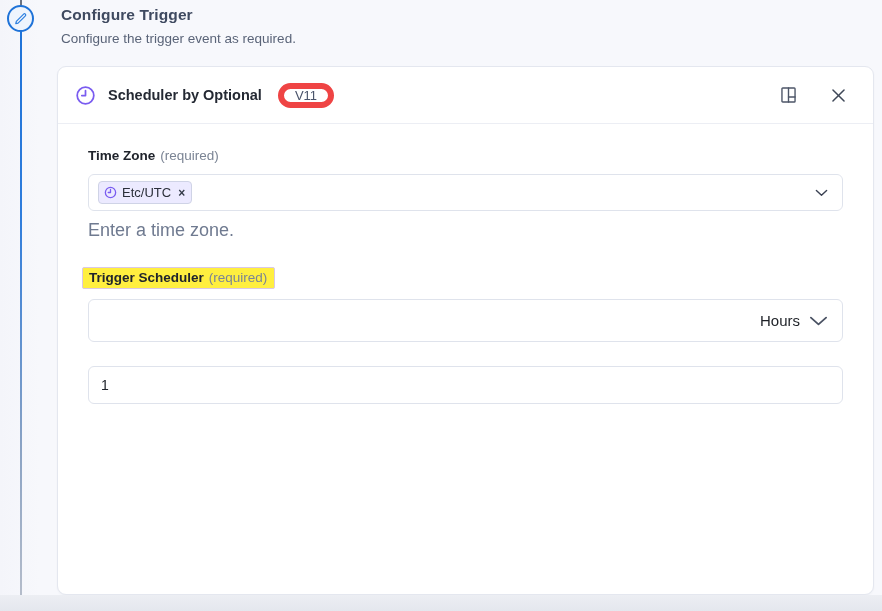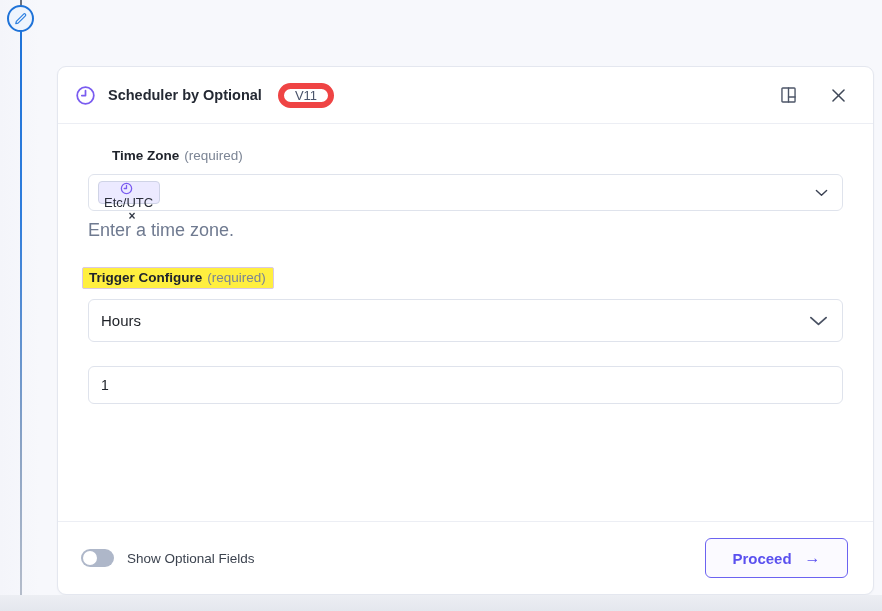--- a/index.html
+++ b/index.html
@@ -156,21 +156,20 @@
   }
 
   .field-block { margin-bottom: 0; }
 
   .field-label {
     font-size: 13.5px;
     color: #20242c;
     font-weight: bold;
     display: inline-block;
     white-space: nowrap;
-    margin-left: 24px;
   }
   .field-label .req {
     font-weight: normal;
     color: #7b8494;
     margin-left: 5px;
   }
   .field-label.highlight {
     background: #ffef3f;
     border: 1px solid #d9c8e6;
     padding: 2px 7px 3px 6px;
@@ -196,20 +195,21 @@
     align-items: center;
     position: relative;
   }
   .control.tags {
     height: 37px;
     padding: 0 38px 0 9px;
   }
   .control.select {
     height: 43px;
     padding: 0 42px 0 12px;
+    justify-content: flex-end;
   }
   .control.text {
     height: 38px;
     padding: 0 12px;
   }
 
   .select-value {
     font-size: 15px;
     color: #1d2026;
   }
@@ -221,21 +221,20 @@
   
   .chip {
     display: inline-flex;
     align-items: center;
     height: 23px;
     padding: 0 6px 0 5px;
     background: #eceaff;
     border: 1px solid #cfd3e6;
     border-radius: 4px;
     box-sizing: border-box;
-    flex-direction: column;
   }
   .chip-icon {
     width: 13px;
     height: 13px;
     margin-right: 5px;
     display: flex;
     align-items: center;
     justify-content: center;
   }
   .chip-text {
@@ -344,20 +343,24 @@
     <div class="rail-node">
       <span>
         <svg width="14" height="14" viewBox="0 0 24 24" fill="none" stroke="#2b7fe0" stroke-width="2" stroke-linecap="round" stroke-linejoin="round">
           <path d="M16.5 3.5a2.1 2.1 0 0 1 3 3L7 19l-4 1 1-4z"></path>
         </svg>
       </span>
     </div>
     <div class="rail-line-bottom"></div>
   </div>
 
+  <div class="header">
+    <h1 class="header-title">Configure Trigger</h1>
+    <p class="header-sub">Configure the trigger event as required.</p>
+  </div>
 
   <div class="card">
 
     <div class="card-head">
       <span class="app-icon">
         <svg width="21" height="21" viewBox="0 0 24 24" fill="none" stroke="#7a5cf0" stroke-width="2" stroke-linecap="round" stroke-linejoin="round">
           <circle cx="12" cy="12" r="9.5"></circle>
           <path d="M12 6.5V12H7.8"></path>
         </svg>
       </span>
@@ -401,48 +404,37 @@
             <svg width="13" height="9" viewBox="0 0 14 9" fill="none" stroke="#3b4253" stroke-width="1.5" stroke-linecap="round" stroke-linejoin="round">
               <path d="M1.5 1.7 L7 7 L12.5 1.7"></path>
             </svg>
           </span>
         </div>
         <div class="field-help">Enter a time zone.</div>
       </div>
 
       <div class="field-block" style="margin-top:26px;">
         <div class="field-label highlight">
-          <span>Trigger Configure</span><span class="req">(required)</span>
+          <span>Trigger Scheduler</span><span class="req">(required)</span>
         </div>
         <div class="control select">
           <span class="select-value">Hours</span>
           <span class="chevron">
             <svg width="19" height="12" viewBox="0 0 20 12" fill="none" stroke="#4a5263" stroke-width="1.9" stroke-linecap="round" stroke-linejoin="round">
               <path d="M2 2.5 L10 9.5 L18 2.5"></path>
             </svg>
           </span>
         </div>
       </div>
 
       <div class="field-block" style="margin-top:24px;">
         <div class="control text">
           <span class="text-value">1</span>
         </div>
       </div>
 
     </div>
 
-    <div class="card-foot">
-      <span class="toggle">
-        <span class="knob"></span>
-      </span>
-      <span class="toggle-label">Show Optional Fields</span>
-      <span class="foot-spacer"></span>
-      <span class="proceed-btn">
-        <span class="proceed-label">Proceed</span>
-        <span class="proceed-arrow">→</span>
-      </span>
-    </div>
 
   </div>
 
   <div class="bottom-strip"></div>
 </div>
 
 </body></html>

